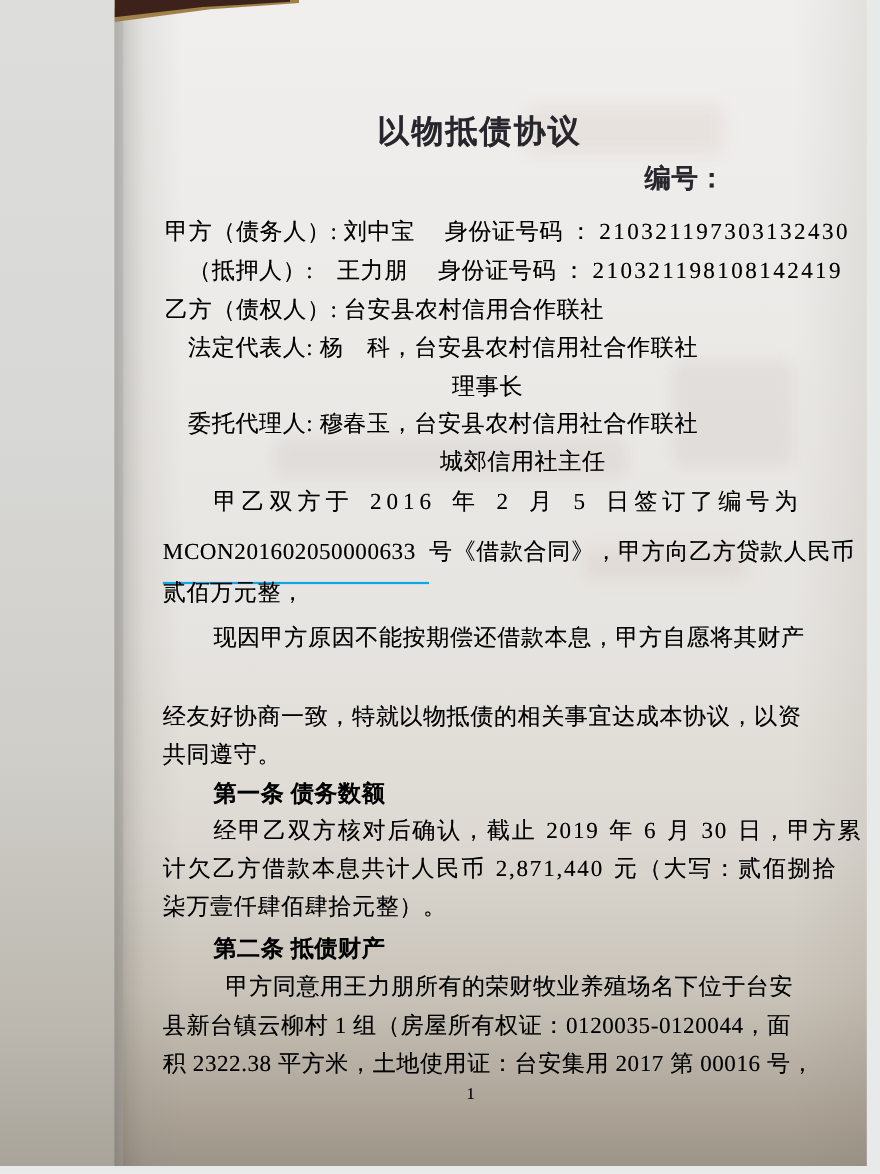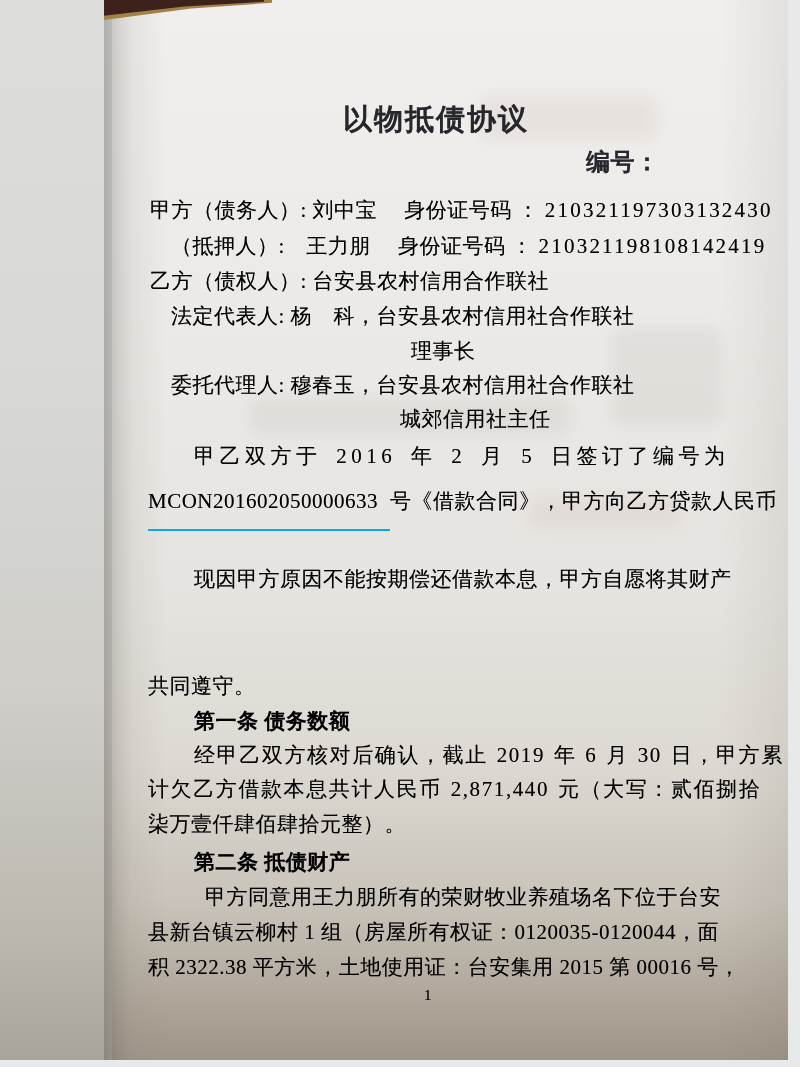--- a/index.html
+++ b/index.html
@@ -118,29 +118,31 @@
   <div class="line" style="left:171px;top:371px;">委托代理人: 穆春玉，台安县农村信用社合作联社</div>
 
   <div class="line" style="left:400px;top:405px;">城郊信用社主任</div>
 
   <div class="line wide" style="left:194px;top:442px;">甲乙双方于 2016 年 2 月 5 日签订了编号为</div>
 
   <div class="line" style="left:148px;top:487px;">
     <span class="underlined">MCON201602050000633</span><span>号《借款合同》，甲方向乙方贷款人民币</span>
   </div>
 
+  <div class="line" style="left:148px;top:524px;">贰佰万元整，</div>
 
   <div class="line" style="left:194px;top:565px;">现因甲方原因不能按期偿还借款本息，甲方自愿将其财产</div>
+  <div class="line" style="left:148px;top:637px;">经友好协商一致，特就以物抵债的相关事宜达成本协议，以资</div>
   <div class="line" style="left:148px;top:672px;">共同遵守。</div>
 
   <div class="line bold" style="left:194px;top:707px;">第一条 债务数额</div>
   <div class="line mid" style="left:194px;top:741px;">经甲乙双方核对后确认，截止 2019 年 6 月 30 日，甲方累</div>
   <div class="line mid" style="left:148px;top:775px;">计欠乙方借款本息共计人民币 2,871,440 元（大写：贰佰捌拾</div>
   <div class="line" style="left:148px;top:810px;">柒万壹仟肆佰肆拾元整）。</div>
 
   <div class="line bold" style="left:194px;top:848px;">第二条 抵债财产</div>
   <div class="line" style="left:205px;top:883px;">甲方同意用王力朋所有的荣财牧业养殖场名下位于台安</div>
   <div class="line" style="left:148px;top:918px;">县新台镇云柳村 1 组（房屋所有权证：0120035-0120044，面</div>
-  <div class="line" style="left:148px;top:953px;">积 2322.38 平方米，土地使用证：台安集用 2015 第 00016 号，</div>
+  <div class="line" style="left:148px;top:953px;">积 2322.38 平方米，土地使用证：台安集用 2017 第 00016 号，</div>
 
   <div class="line page-num" style="left:424px;top:987px;">1</div>
 
 </div>
 
 </body></html>

